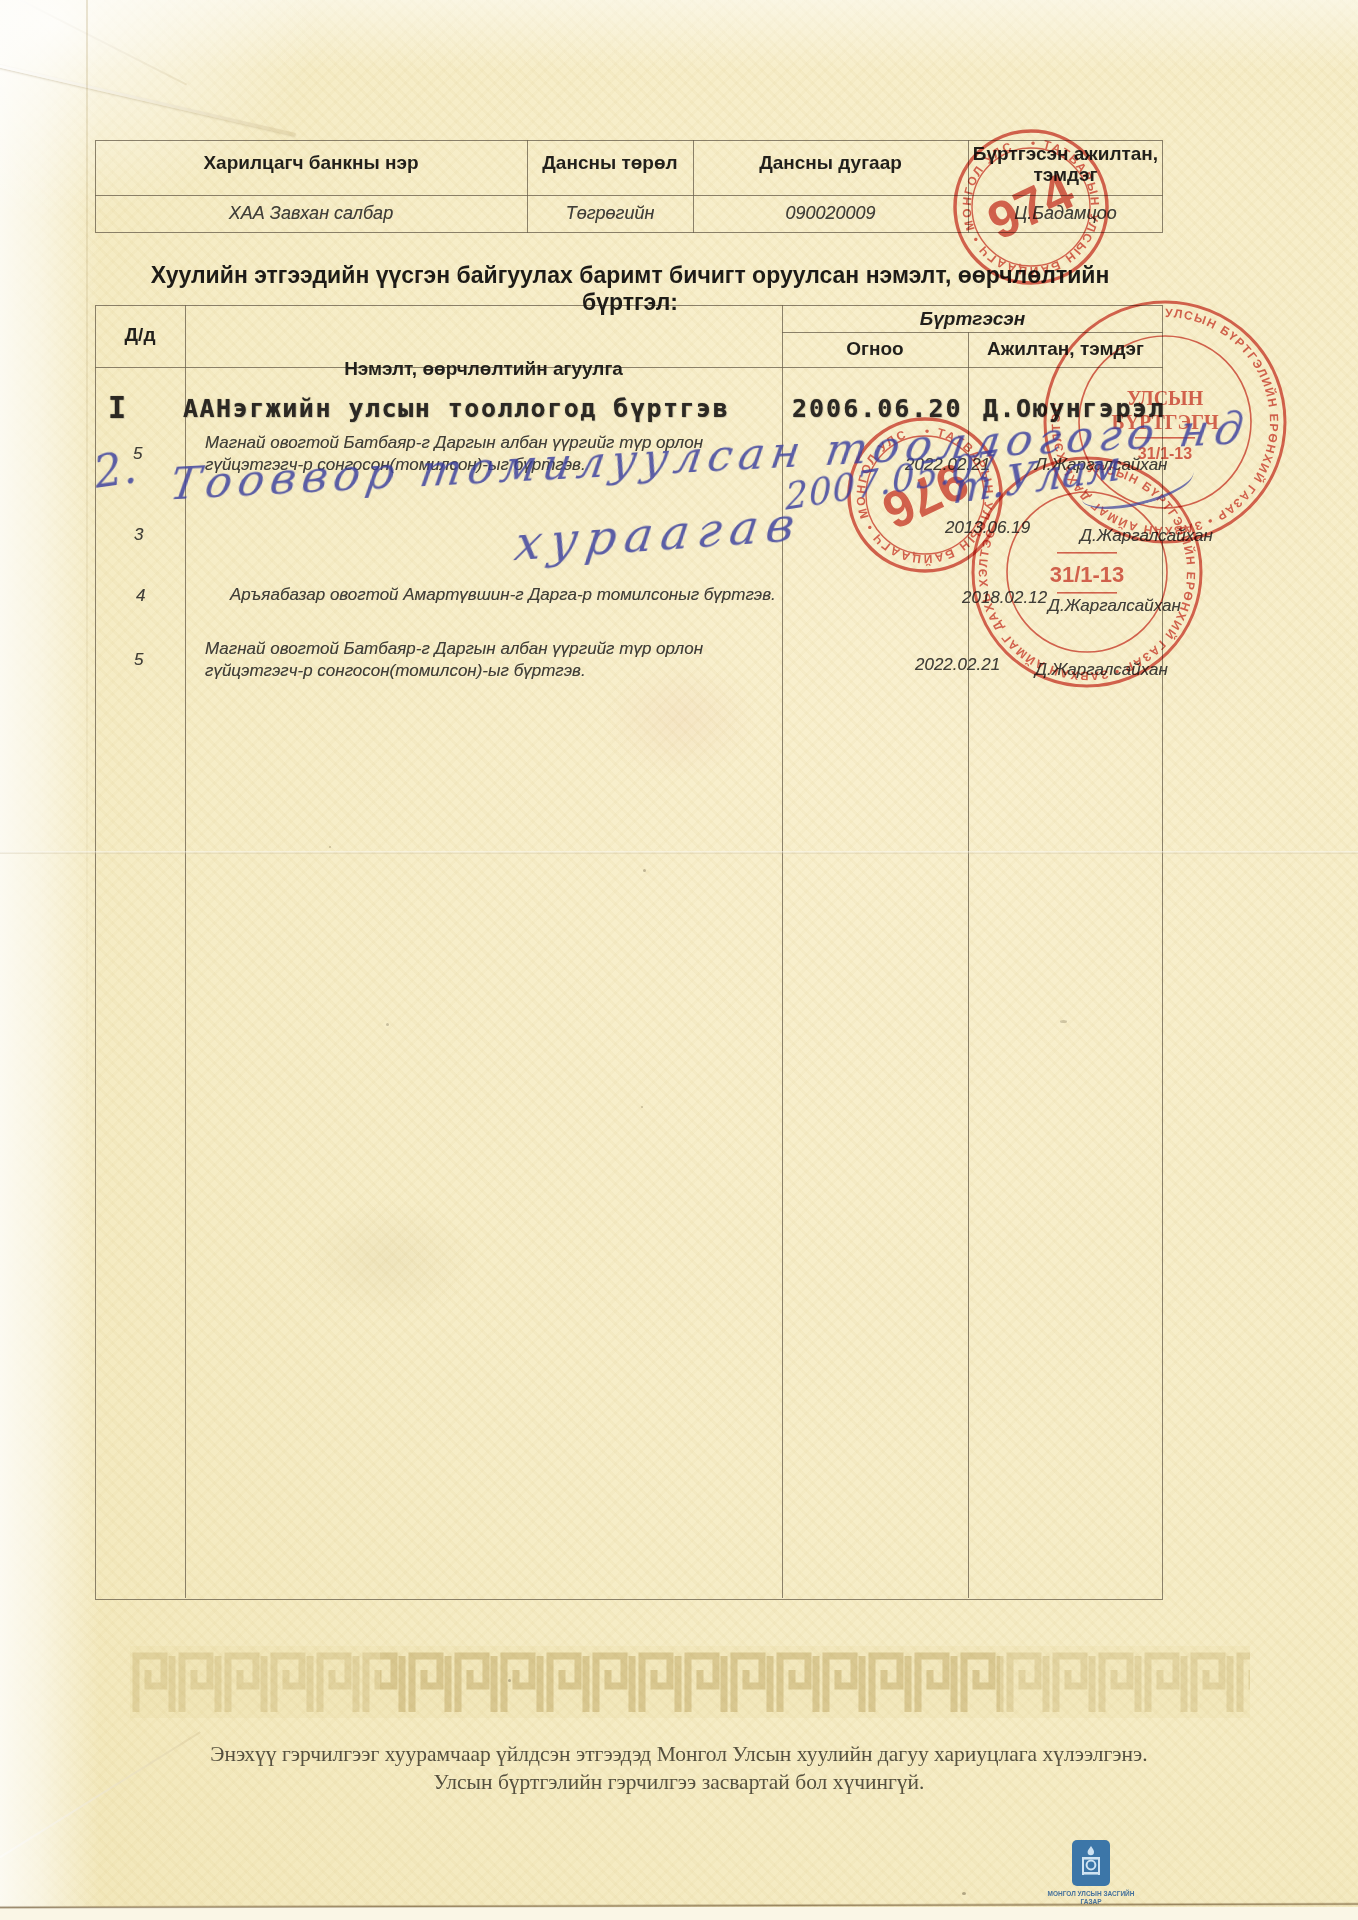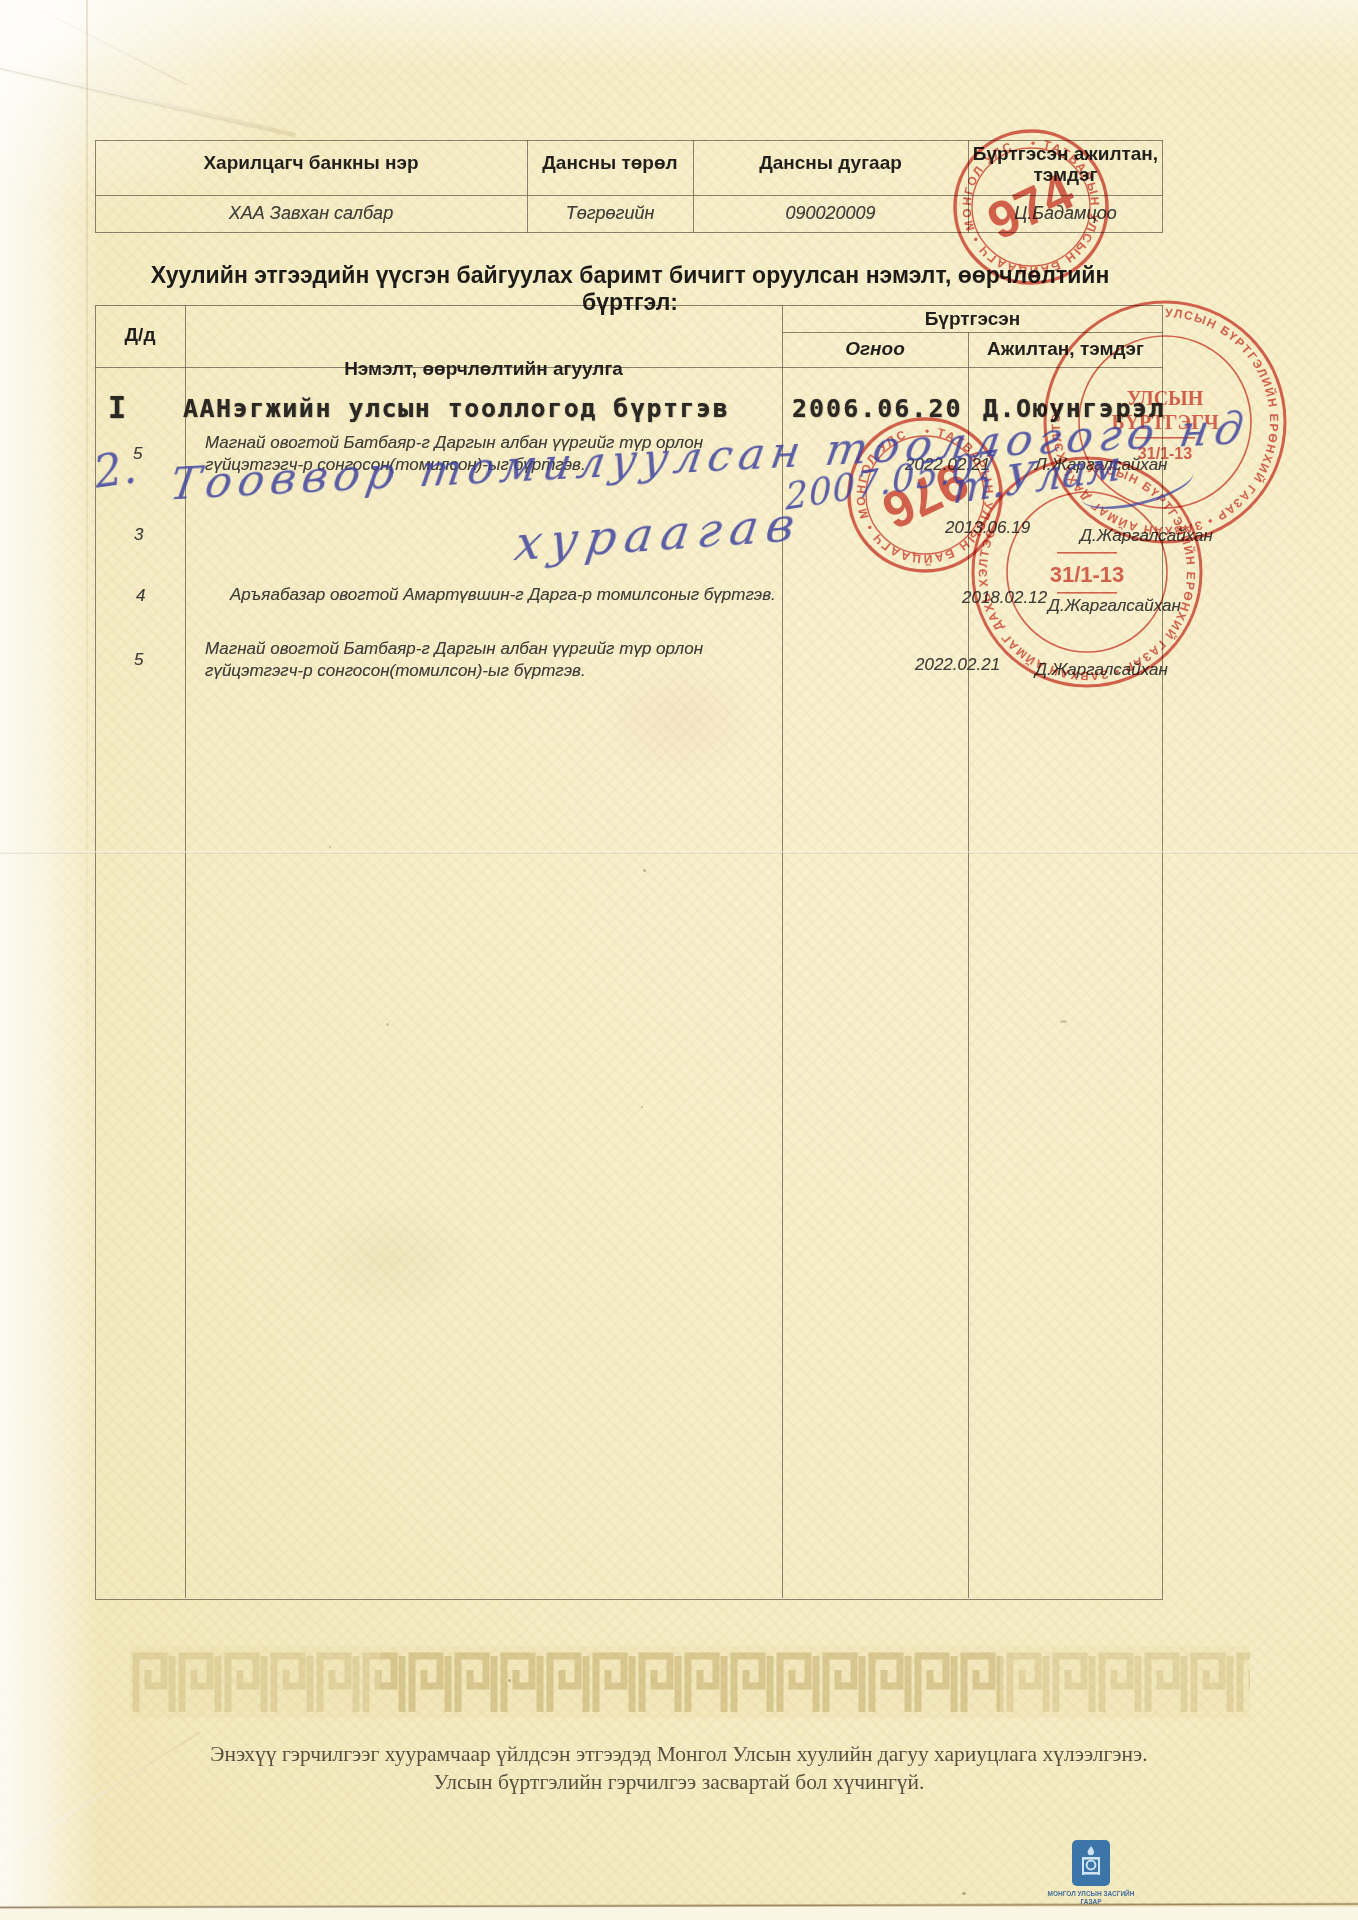--- a/index.html
+++ b/index.html
@@ -77,22 +77,22 @@
 
   <div class="abs box" style="left:95px;top:305px;width:1066px;height:1293px;"></div>
   <div class="abs ln" style="left:782px;top:332px;width:381px;height:1px;"></div>
   <div class="abs ln" style="left:95px;top:367px;width:1068px;height:1px;"></div>
   <div class="abs ln" style="left:185px;top:305px;width:1px;height:1293px;"></div>
   <div class="abs ln" style="left:782px;top:305px;width:1px;height:1293px;"></div>
   <div class="abs ln" style="left:968px;top:332px;width:1px;height:1266px;"></div>
 
   <div class="abs hd c" style="left:95px;top:324px;width:90px;">Д/д</div>
   <div class="abs hd c" style="left:185px;top:326px;width:597px;margin-top:32px;">Нэмэлт, өөрчлөлтийн агуулга</div>
-  <div class="abs hd c" style="left:782px;top:308px;width:381px;">Бүртгэсэн</div>
-  <div class="abs hd c" style="left:782px;top:338px;width:186px;font-style:italic;">Огноо</div>
+  <div class="abs hd c" style="left:782px;top:308px;width:381px;font-style:italic;">Бүртгэсэн</div>
+  <div class="abs hd c" style="left:782px;top:338px;width:186px;">Огноо</div>
   <div class="abs hd c" style="left:968px;top:338px;width:195px;">Ажилтан, тэмдэг</div>
 
   <div class="abs tw" style="left:108px;top:390px;font-size:30px;">I</div>
   <div class="abs tw" style="left:183px;top:394px;font-size:25px;letter-spacing:1.5px;">ААНэгжийн улсын тооллогод бүртгэв</div>
   <div class="abs tw" style="left:792px;top:394px;font-size:25px;letter-spacing:2px;">2006.06.20</div>
   <div class="abs tw" style="left:983px;top:394px;font-size:25px;letter-spacing:1.5px;">Д.Оюунгэрэл</div>
 
   <div class="abs pi" style="left:133px;top:444px;font-size:17px;">5</div>
   <div class="abs pi" style="left:205px;top:432px;width:575px;font-size:17px;line-height:22px;">Магнай овогтой Батбаяр-г Даргын албан үүргийг түр орлон гүйцэтгэгч-р сонгосон(томилсон)-ыг бүртгэв.</div>
   <div class="abs pi" style="left:905px;top:455px;font-size:17px;">2022.02.21</div>

